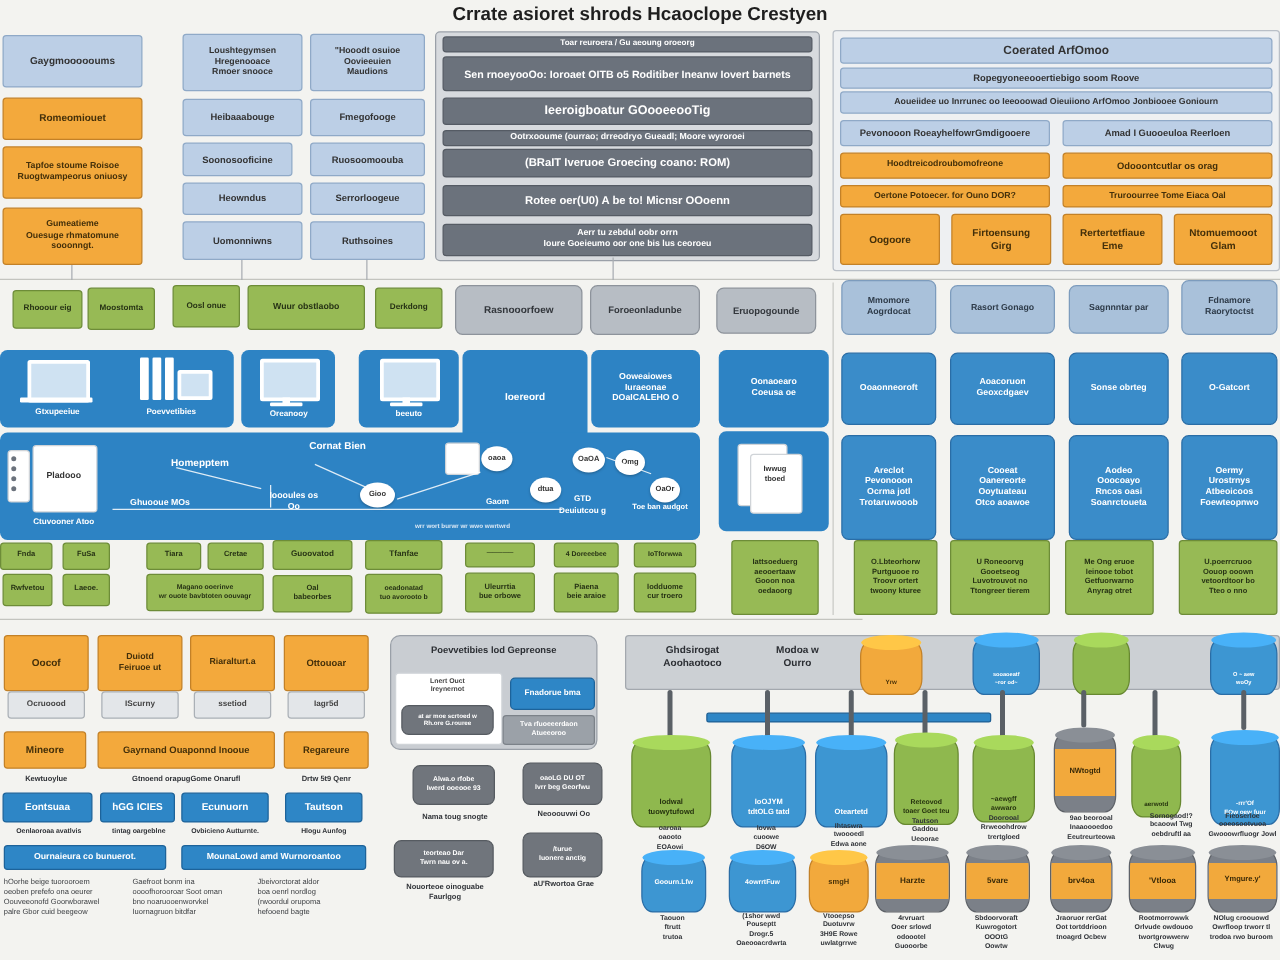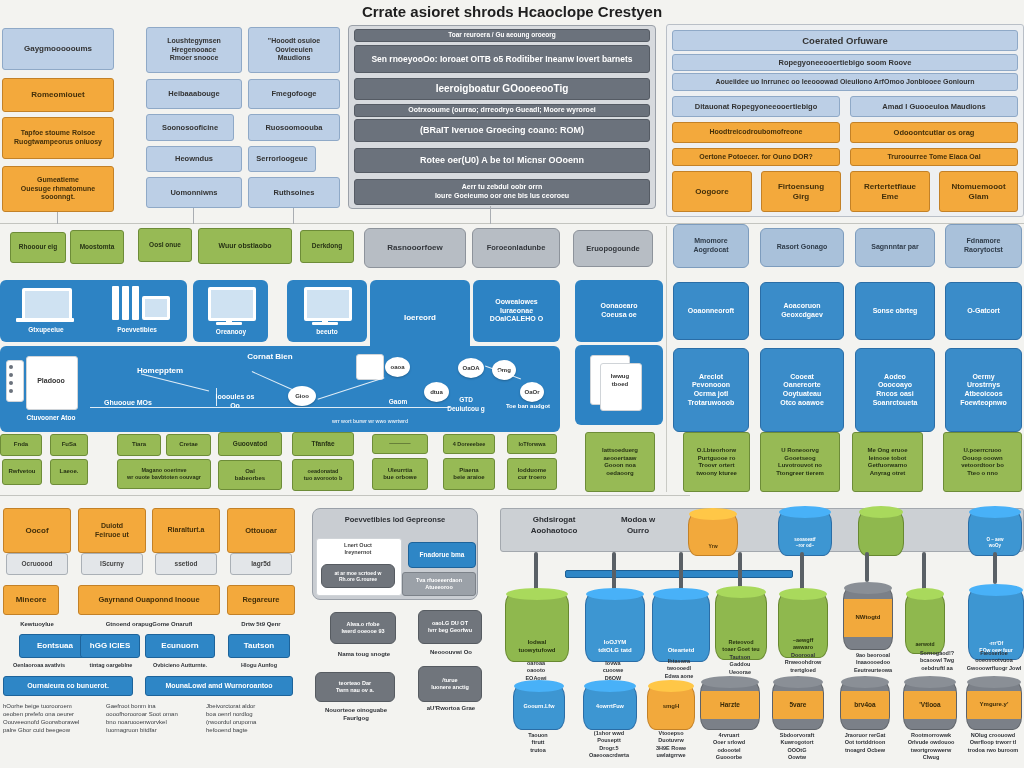--- a/index.html
+++ b/index.html
@@ -53,39 +53,39 @@
 <div class="ab bx blt" style="left:146px;top:79px;width:96px;height:30px;font-size:7.5px">Heibaaabouge</div>
 <div class="ab bx blt" style="left:146px;top:114px;width:88px;height:27px;font-size:7.5px">Soonosooficine</div>
 <div class="ab bx blt" style="left:146px;top:146px;width:96px;height:26px;font-size:7.5px">Heowndus</div>
 <div class="ab bx blt" style="left:146px;top:177px;width:96px;height:31px;font-size:7.5px">Uomonniwns</div>
 
 <div class="ab bx blt" style="left:248px;top:27px;width:92px;height:46px;font-size:7px">"Hooodt osuioe
 Oovieeuien
 Maudions</div>
 <div class="ab bx blt" style="left:248px;top:79px;width:92px;height:30px;font-size:7.5px">Fmegofooge</div>
 <div class="ab bx blt" style="left:248px;top:114px;width:92px;height:27px;font-size:7.5px">Ruosoomoouba</div>
-<div class="ab bx blt" style="left:248px;top:146px;width:68px;height:26px;font-size:7.5px">Serrorloogeue</div>
+<div class="ab bx blt" style="left:248px;top:146px;width:92px;height:26px;font-size:7.5px">Serrorloogeue</div>
 <div class="ab bx blt" style="left:248px;top:177px;width:92px;height:31px;font-size:7.5px">Ruthsoines</div>
 
 <div class="ab" style="left:348px;top:25px;width:308px;height:184px;background:#d7dade;border:1px solid #9aa0a8;border-radius:4px"></div>
 <div class="ab bx dark" style="left:354px;top:29px;width:296px;height:13px;font-size:6.5px">Toar reuroera / Gu aeoung oroeorg</div>
 <div class="ab bx dark" style="left:354px;top:45px;width:296px;height:28px;font-size:8.5px">Sen rnoeyooOo: Ioroaet OITB o5 Roditiber Ineanw Iovert barnets</div>
 <div class="ab bx dark" style="left:354px;top:78px;width:296px;height:22px;font-size:10px">Ieeroigboatur GOooeeooTig</div>
 <div class="ab bx dark" style="left:354px;top:104px;width:296px;height:13px;font-size:7px">Ootrxooume (ourrao; drreodryo Gueadl; Moore wyroroei</div>
 <div class="ab bx dark" style="left:354px;top:119px;width:296px;height:23px;font-size:9px">(BRaIT Iveruoe Groecing coano: ROM)</div>
 <div class="ab bx dark" style="left:354px;top:148px;width:296px;height:25px;font-size:9px">Rotee oer(U0) A be to! Micnsr OOoenn</div>
 <div class="ab bx dark" style="left:354px;top:179px;width:296px;height:26px;font-size:7px">Aerr tu zebdul oobr orrn
 Ioure Goeieumo oor one bis lus ceoroeu</div>
 
 <div class="ab" style="left:666px;top:24px;width:358px;height:193px;background:#eef0f2;border:1px solid #b9bfc7;border-radius:3px"></div>
-<div class="ab bx blt" style="left:672px;top:30px;width:346px;height:21px;font-size:9.5px">Coerated Orfuware</div>
+<div class="ab bx blt" style="left:672px;top:30px;width:346px;height:21px;font-size:9.5px">Coerated ArfOmoo</div>
 <div class="ab bx blt" style="left:672px;top:54px;width:346px;height:17px;font-size:7.5px">Ropegyoneeooertiebigo soom Roove</div>
 <div class="ab bx blt" style="left:672px;top:73px;width:346px;height:18px;font-size:7px">Aoueiidee uo Inrrunec oo Ieeooowad Oieuiiono ArfOmoo Jonbiooee Goniourn</div>
-<div class="ab bx blt" style="left:672px;top:96px;width:168px;height:21px;font-size:7.5px">Ditauonat Ropegyoneeooertiebigo</div>
-<div class="ab bx blt" style="left:850px;top:96px;width:168px;height:21px;font-size:7.5px">Amad I Guooeuloa Maudions</div>
+<div class="ab bx blt" style="left:672px;top:96px;width:168px;height:21px;font-size:7.5px">Pevonooon RoeayhelfowrGmdigooere</div>
+<div class="ab bx blt" style="left:850px;top:96px;width:168px;height:21px;font-size:7.5px">Amad I Guooeuloa Reerloen</div>
 <div class="ab bx org" style="left:672px;top:122px;width:168px;height:21px;font-size:7px">Hoodtreicodroubomofreone</div>
 <div class="ab bx org" style="left:850px;top:122px;width:168px;height:21px;font-size:7.5px">Odooontcutlar os orag</div>
 <div class="ab bx org" style="left:672px;top:148px;width:168px;height:18px;font-size:7px">Oertone Potoecer. for Ouno DOR?</div>
 <div class="ab bx org" style="left:850px;top:148px;width:168px;height:18px;font-size:7px">Truroourree Tome Eiaca Oal</div>
 <div class="ab bx org" style="left:672px;top:171px;width:80px;height:41px;font-size:8px">Oogoore</div>
 <div class="ab bx org" style="left:761px;top:171px;width:80px;height:41px;font-size:8px">Firtoensung
 Girg</div>
 <div class="ab bx org" style="left:850px;top:171px;width:80px;height:41px;font-size:8px">Rertertetfiaue
 Eme</div>
 <div class="ab bx org" style="left:939px;top:171px;width:79px;height:41px;font-size:8px">Ntomuemooot
@@ -256,28 +256,28 @@
 
 <div class="ab bx org" style="left:3px;top:508px;width:68px;height:45px;font-size:8px">Oocof</div>
 <div class="ab bx" style="left:6px;top:553px;width:62px;height:22px;font-size:6.5px;background:#e3e6e9;border:1px solid #aab0b6;color:#444">Ocruoood</div>
 <div class="ab bx org" style="left:78px;top:508px;width:68px;height:45px;font-size:7px">Duiotd
 Feiruoe ut</div>
 <div class="ab bx" style="left:81px;top:553px;width:62px;height:22px;font-size:6.5px;background:#e3e6e9;border:1px solid #aab0b6;color:#444">IScurny</div>
 <div class="ab bx org" style="left:152px;top:508px;width:68px;height:45px;font-size:7px">Riaralturt.a</div>
 <div class="ab bx" style="left:155px;top:553px;width:62px;height:22px;font-size:6.5px;background:#e3e6e9;border:1px solid #aab0b6;color:#444">ssetiod</div>
 <div class="ab bx org" style="left:227px;top:508px;width:68px;height:45px;font-size:7.5px">Ottouoar</div>
 <div class="ab bx" style="left:230px;top:553px;width:62px;height:22px;font-size:6.5px;background:#e3e6e9;border:1px solid #aab0b6;color:#444">Iagr5d</div>
-<div class="ab bx org" style="left:3px;top:585px;width:56px;height:30px;font-size:8px">Mineore</div>
+<div class="ab bx org" style="left:3px;top:585px;width:66px;height:30px;font-size:8px">Mineore</div>
 <div class="ab bx org" style="left:78px;top:585px;width:142px;height:30px;font-size:7.5px">Gayrnand Ouaponnd Inooue</div>
 <div class="ab bx org" style="left:227px;top:585px;width:68px;height:30px;font-size:7.5px">Regareure</div>
 <div class="cap" style="left:3px;top:620px;width:68px;font-size:6px">Kewtuoylue</div>
 <div class="cap" style="left:68px;top:620px;width:162px;font-size:6px">Gtnoend orapugGome Onarufl</div>
 <div class="cap" style="left:227px;top:620px;width:68px;font-size:6px">Drtw 5t9 Qenr</div>
 
-<div class="ab bx btn" style="left:19px;top:634px;width:72px;height:24px;font-size:8px">Eontsuaa</div>
+<div class="ab bx btn" style="left:2px;top:634px;width:72px;height:24px;font-size:8px">Eontsuaa</div>
 <div class="ab bx btn" style="left:80px;top:634px;width:60px;height:24px;font-size:8px">hGG ICIES</div>
 <div class="ab bx btn" style="left:145px;top:634px;width:70px;height:24px;font-size:8px">Ecunuorn</div>
 <div class="ab bx btn" style="left:228px;top:634px;width:62px;height:24px;font-size:8px">Tautson</div>
 <div class="cap" style="left:0;top:662px;width:78px;font-size:5.5px">Oenlaoroaa avatlvis</div>
 <div class="cap" style="left:80px;top:662px;width:62px;font-size:5.5px">tintag oargeblne</div>
 <div class="cap" style="left:143px;top:662px;width:74px;font-size:5.5px">Ovbicieno Autturnte.</div>
 <div class="cap" style="left:228px;top:662px;width:62px;font-size:5.5px">Hlogu Aunfog</div>
 
 <div class="ab bx btn" style="left:3px;top:676px;width:130px;height:20px;font-size:7px">Ournaieura co bunuerot.</div>
 <div class="ab bx btn" style="left:145px;top:676px;width:148px;height:20px;font-size:7px">MounaLowd amd Wurnoroantoo</div>

